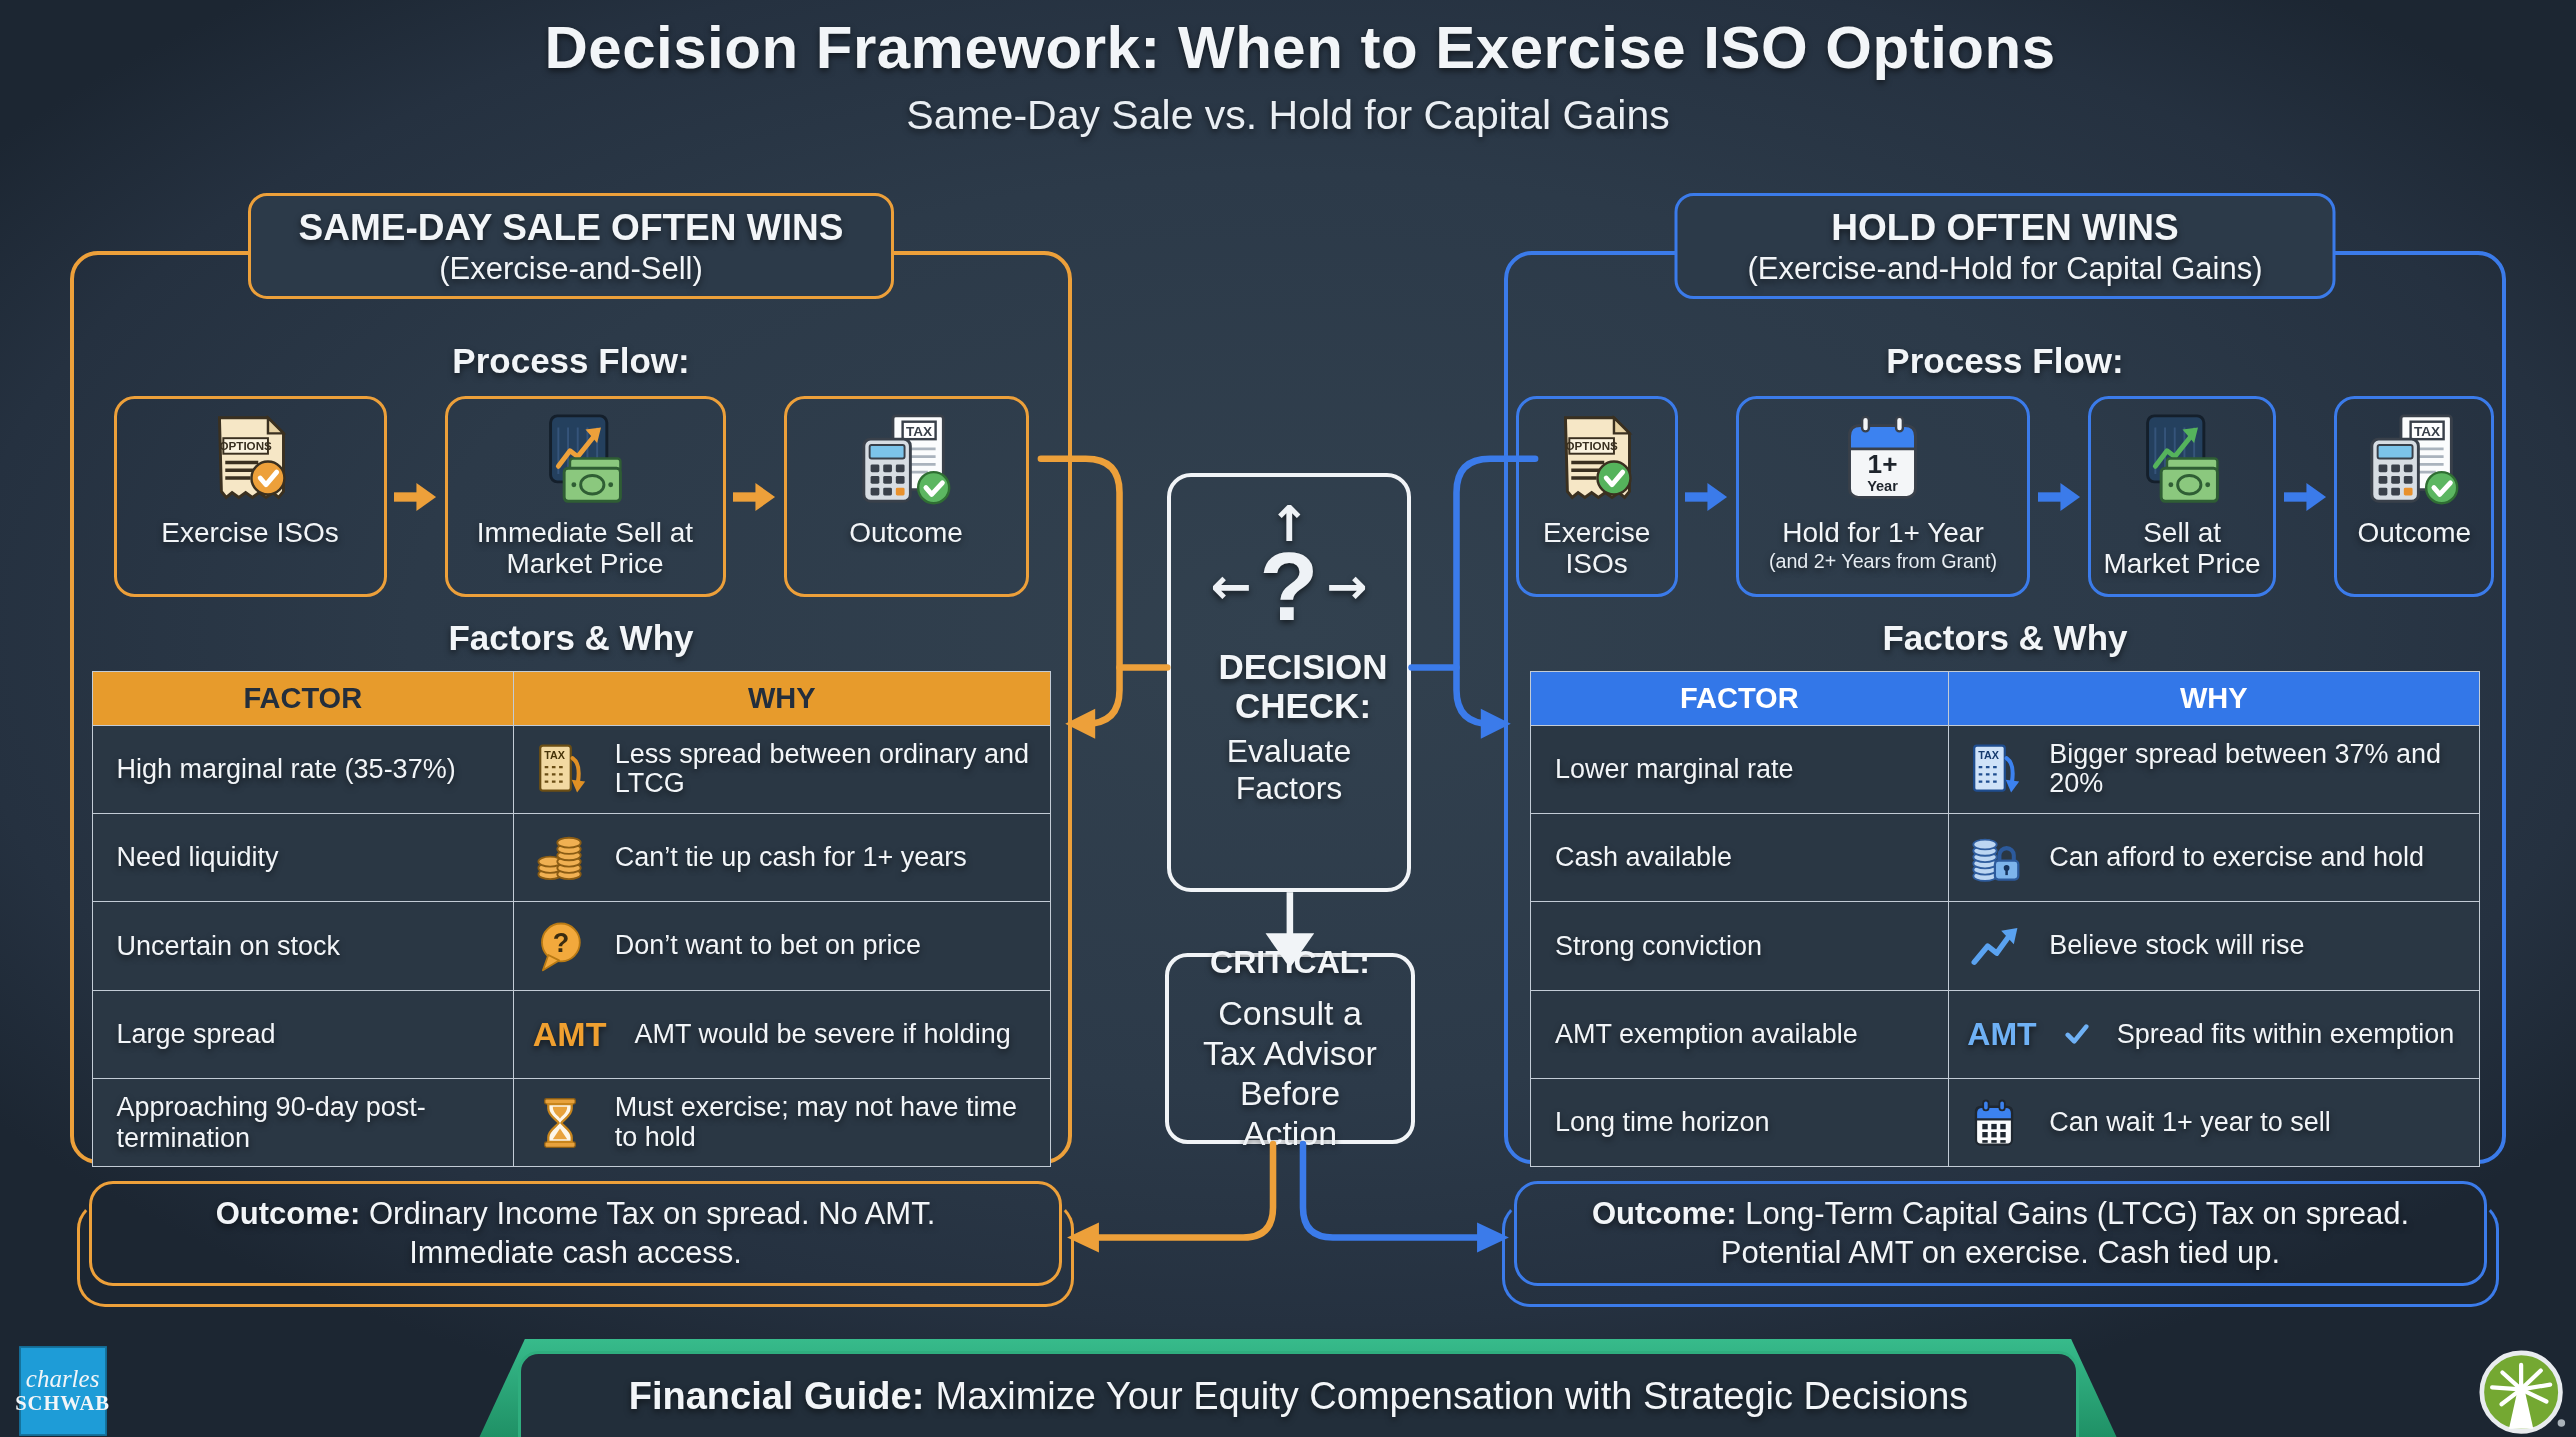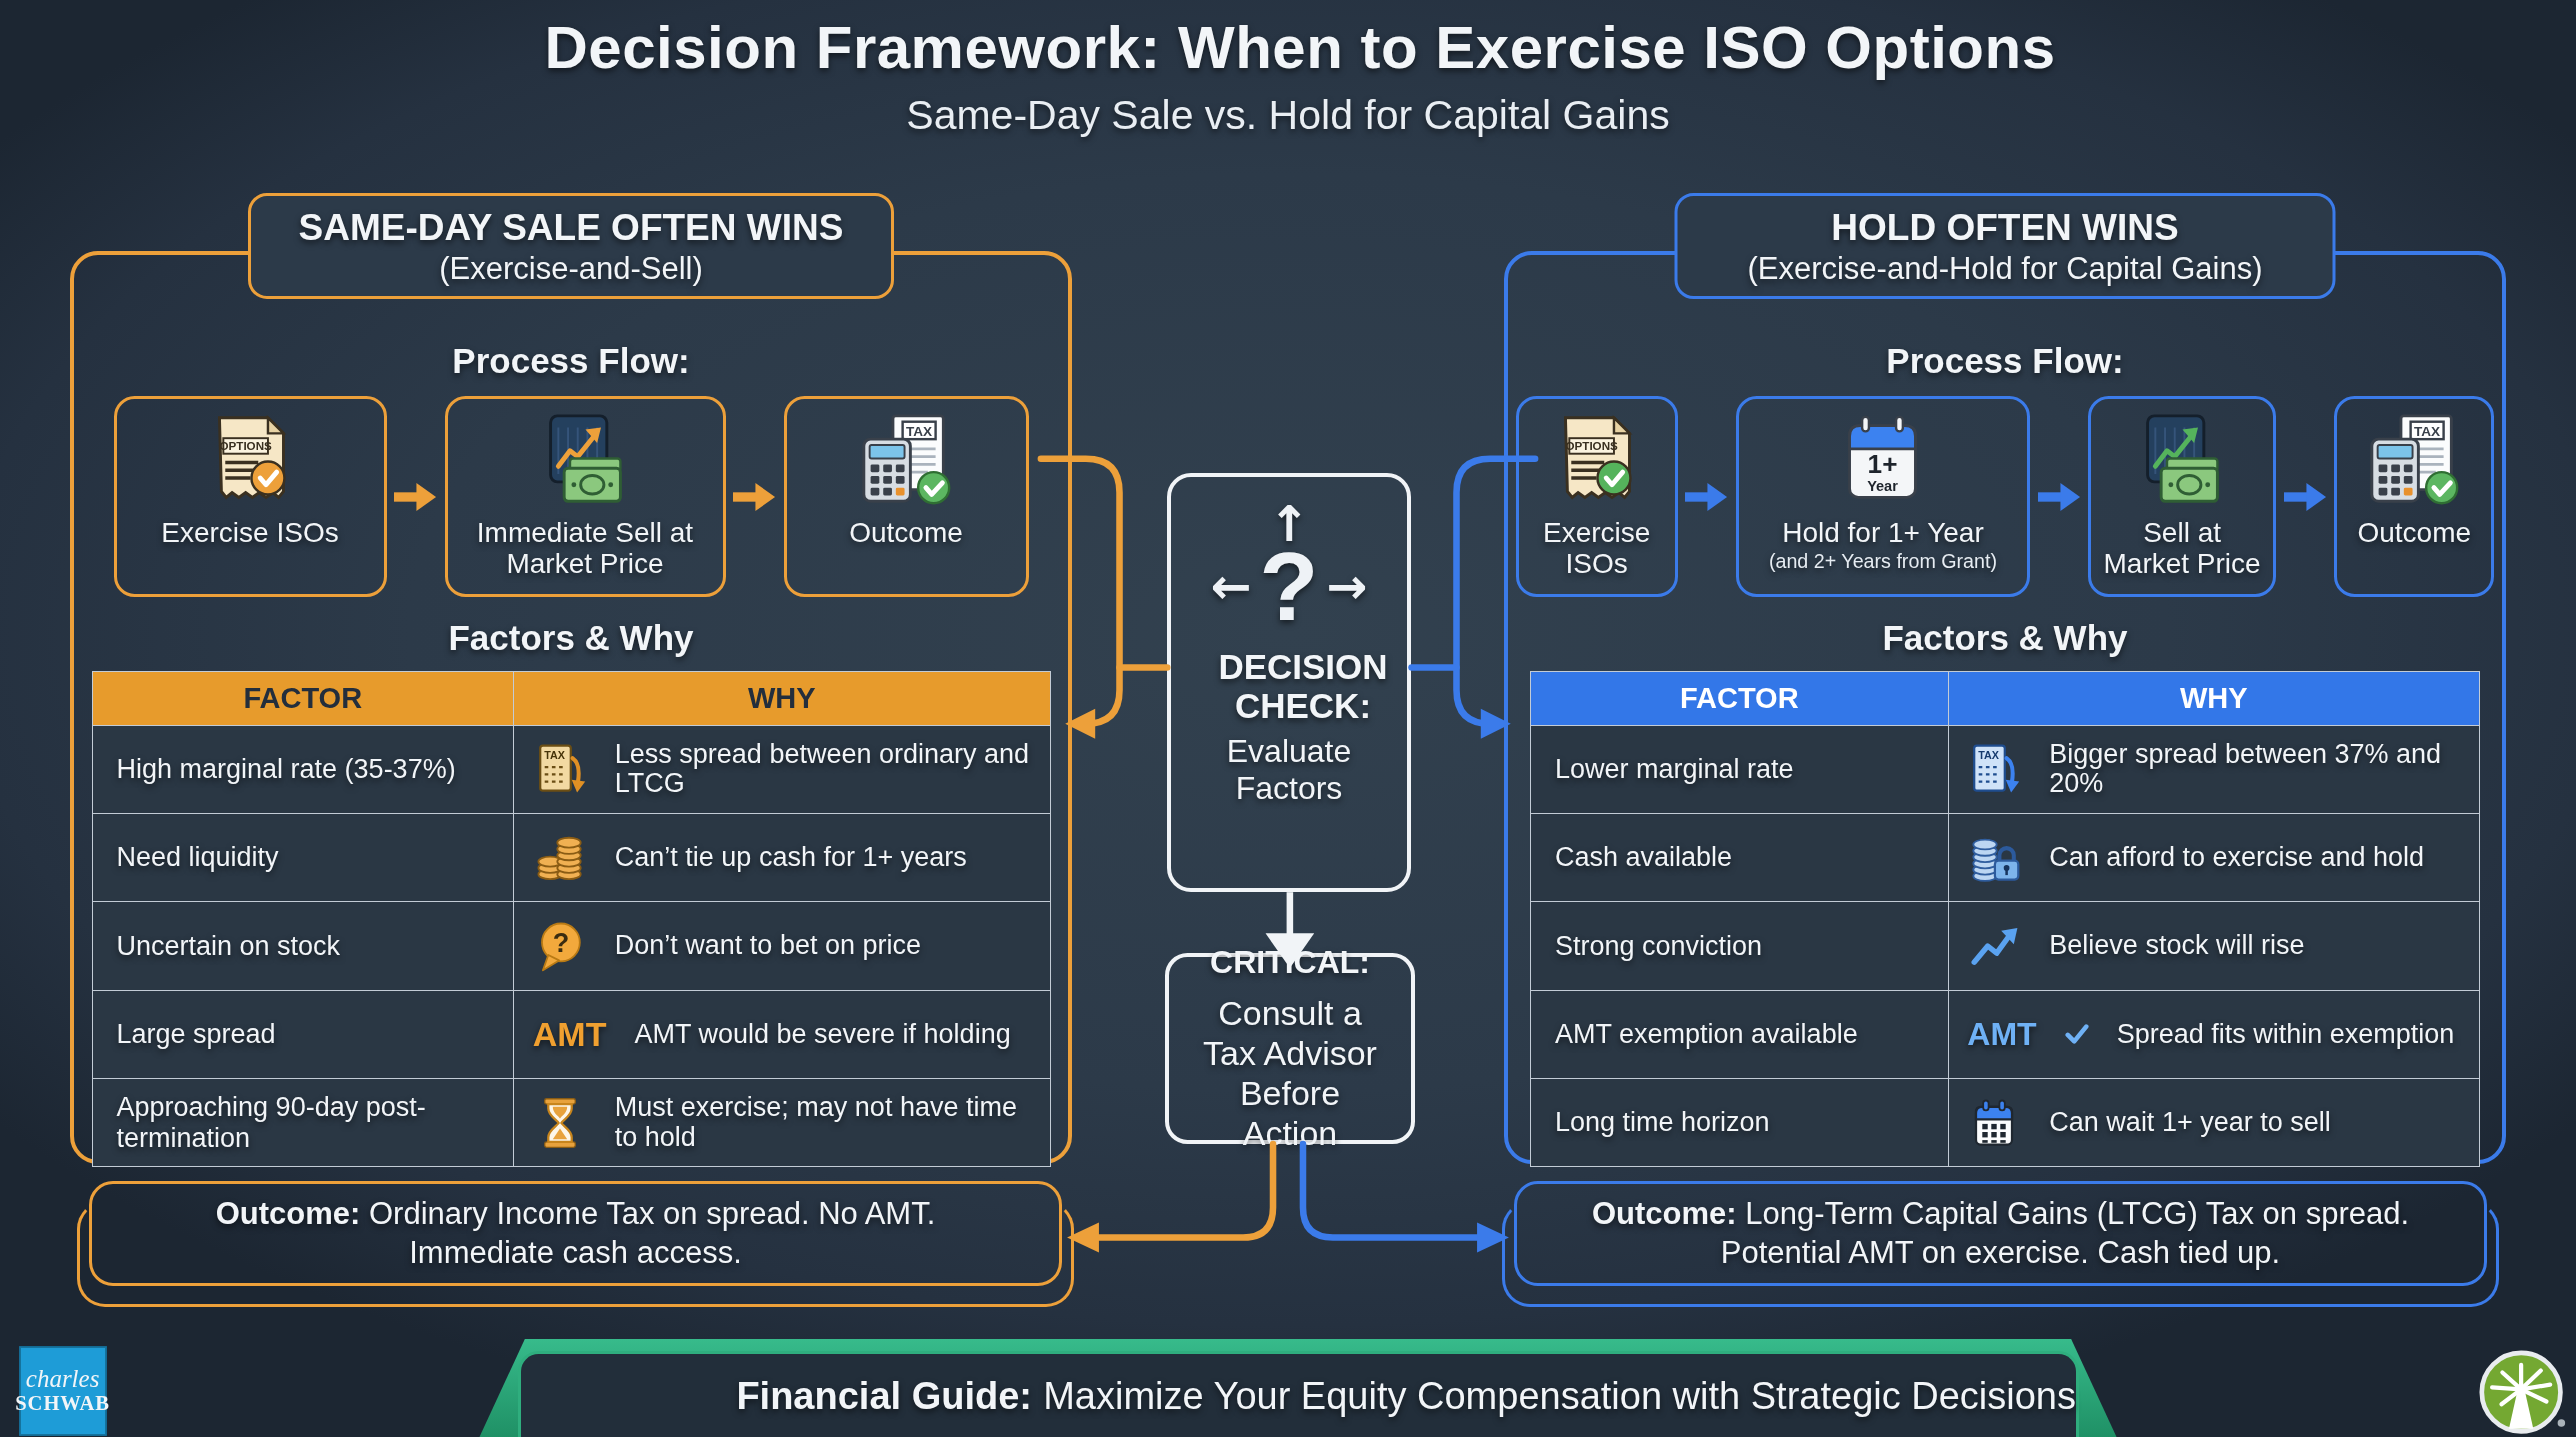--- a/index.html
+++ b/index.html
@@ -80,21 +80,21 @@
   .outcome::after{content:"";position:absolute;left:-15px;right:-15px;top:17px;bottom:-24px;border-radius:28px;
     border:3.7px solid transparent;}
   .o-orange::after{border-color:transparent #EDA03A #EDA03A #EDA03A;}
   .o-blue::after{border-color:transparent #3B7BEA #3B7BEA #3B7BEA;}
   
   .banner-bg{left:479px;top:1339px;width:1638px;height:99px;
     background:linear-gradient(180deg,#37bb8b,#1f9065);
     clip-path:polygon(2.8% 0,97.2% 0,100% 100%,0 100%);}
   .footer-bar{left:518px;top:1351px;width:1561px;height:87px;background:#222e3a;
     border:3.7px solid #2fae7e;border-bottom:none;border-radius:20.6px 20.6px 0 0;box-sizing:border-box;
-    display:flex;align-items:center;justify-content:flex-end;font-size:38px;}
+    display:flex;align-items:center;justify-content:center;font-size:38px;}
   .footer-bar b{margin-right:11.2px;}
   
   .schwab{left:20.6px;top:1348px;width:84px;height:86px;background:#1E9CD7;display:flex;flex-direction:column;
     align-items:center;justify-content:center;font-family:"Liberation Serif",serif;box-shadow:0 0 0 1.9px #15739e;}
   .schwab .l1{font-style:italic;font-size:25px;line-height:1;}
   .schwab .l2{font-size:20.6px;letter-spacing:0.9px;line-height:1.2;font-weight:bold;}
   .fidelity{left:2479px;top:1350px;}
   .overlay{left:0;top:0;pointer-events:none;}
   svg text{font-family:"Liberation Sans",sans-serif;}
 </style>

